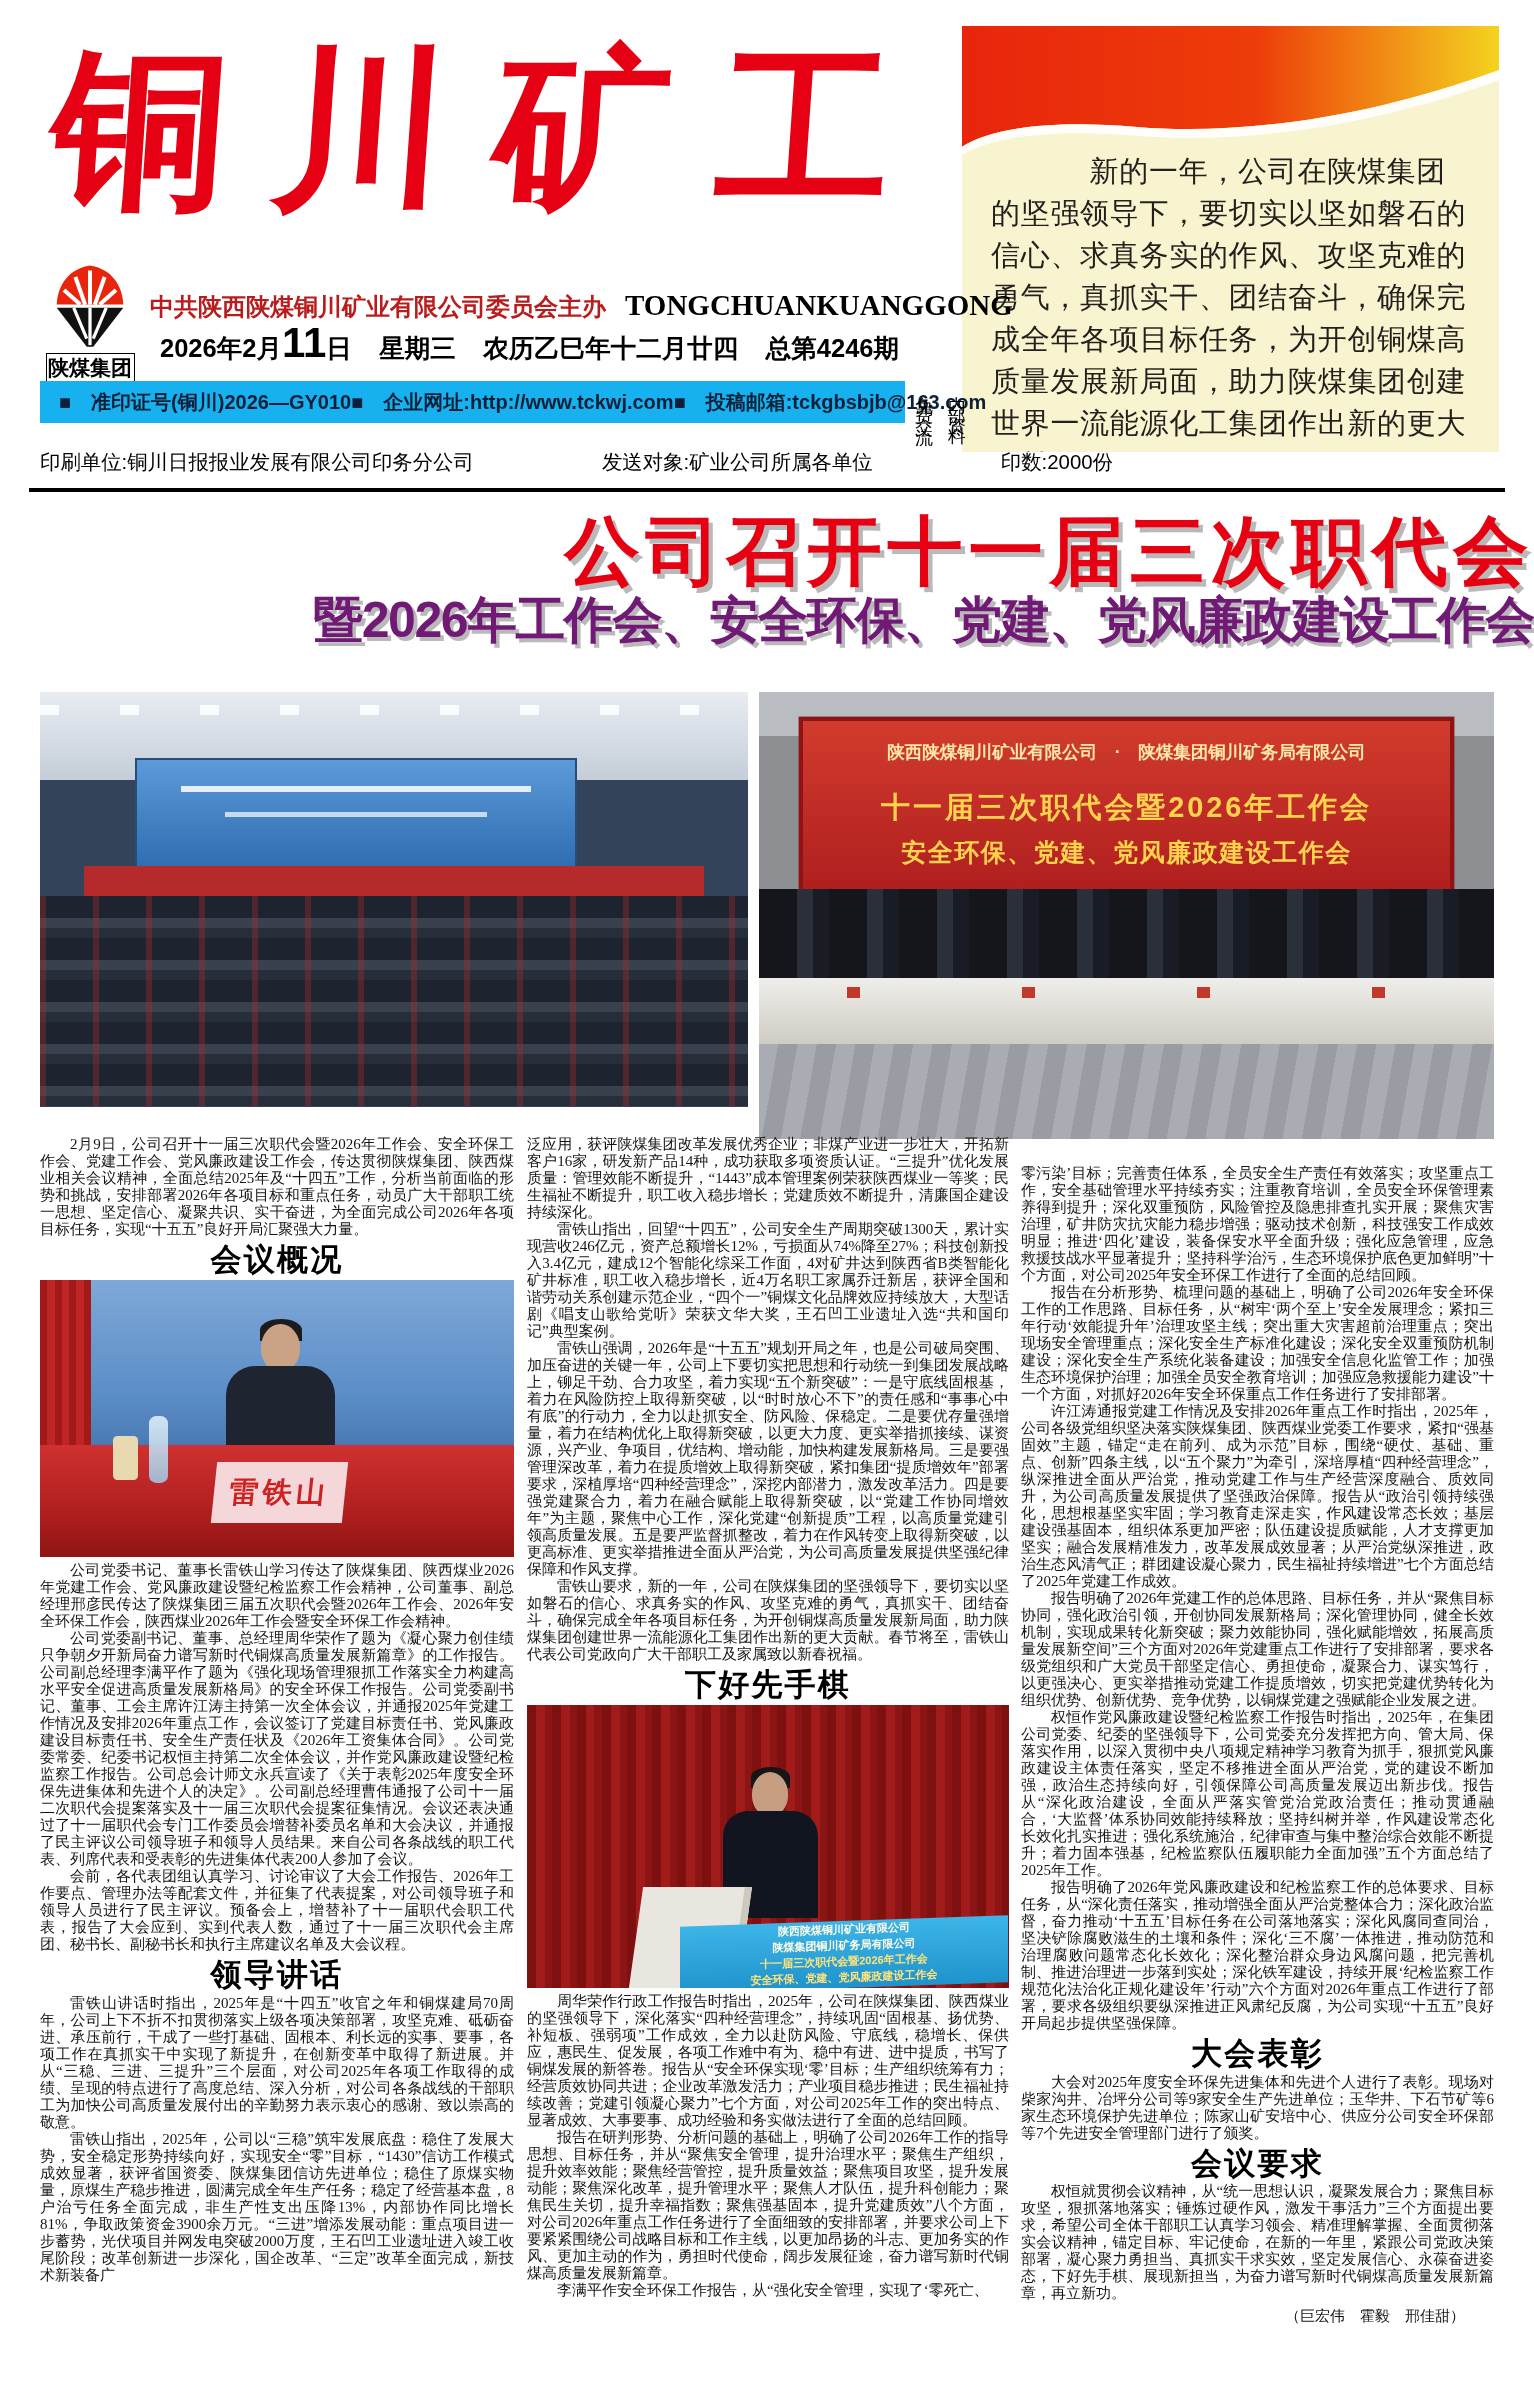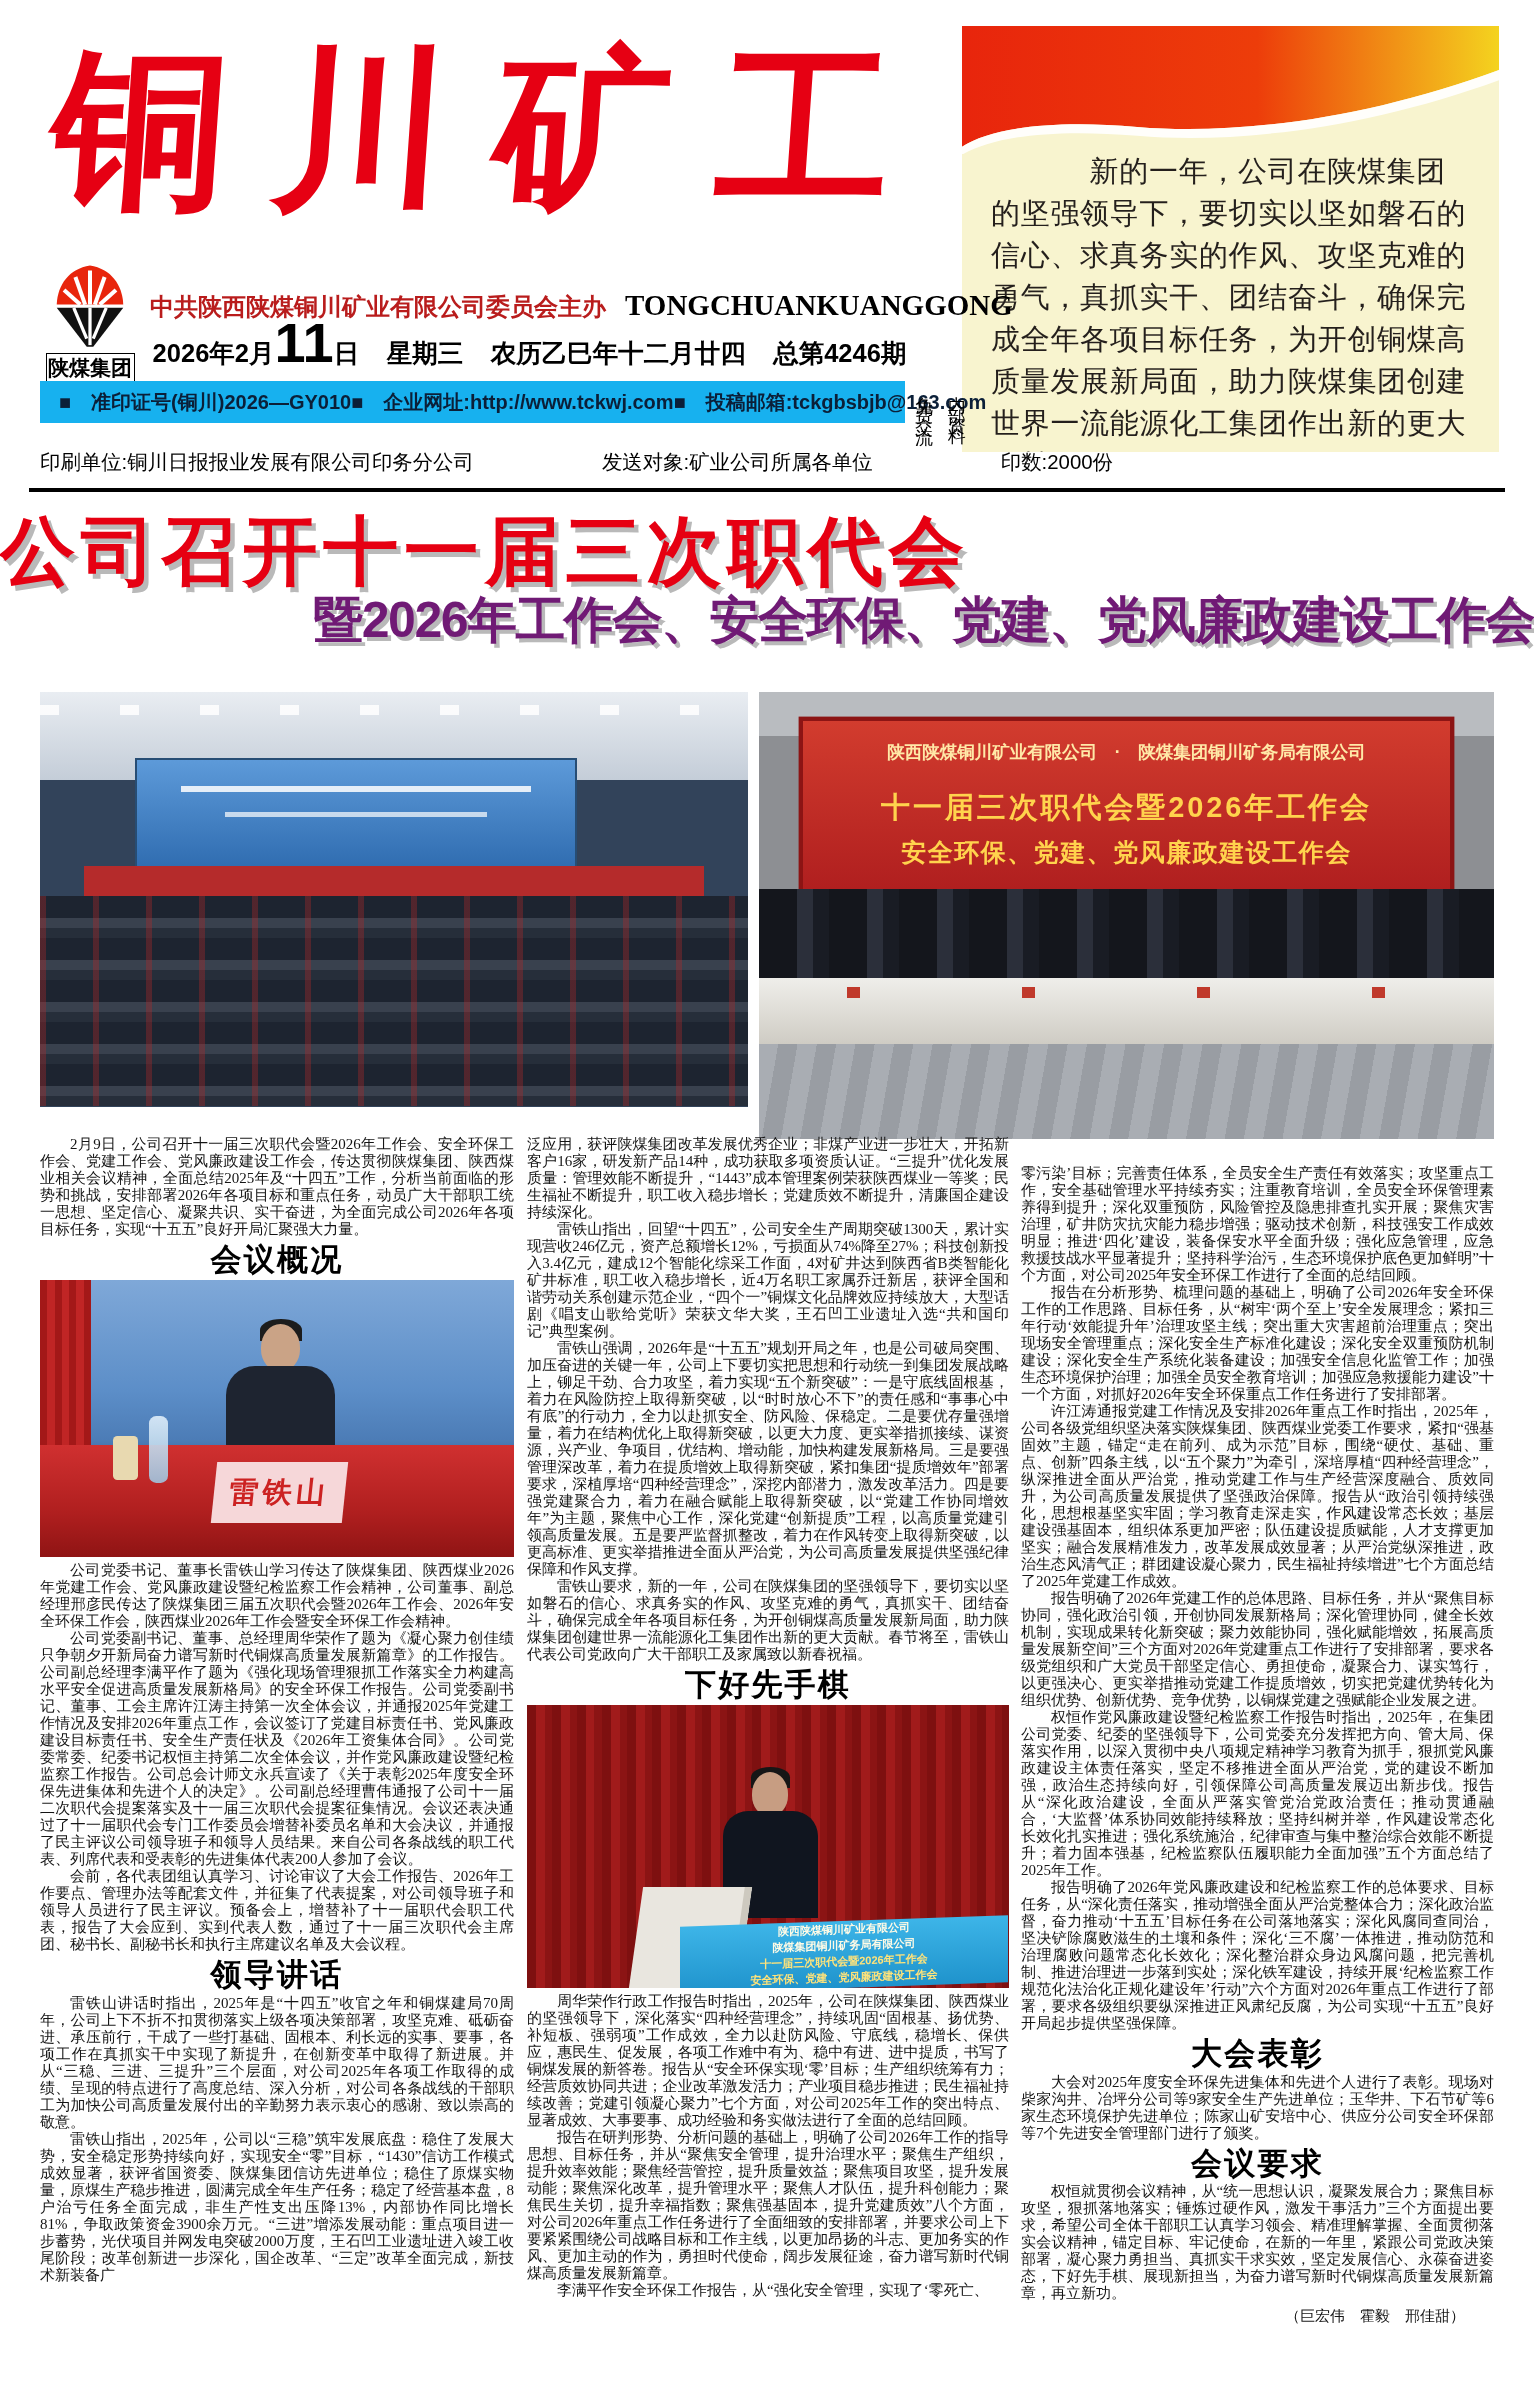--- a/index.html
+++ b/index.html
@@ -24,38 +24,38 @@
   .logo-label{font-family:"Liberation Sans",sans-serif;font-weight:bold;font-size:21px;color:#000;
               border:1.5px solid #000;display:inline-block;padding:0 1.5px;margin-top:0;}
 
   
   .org-row{position:absolute;left:150px;top:289px;width:795px;display:flex;gap:19px;align-items:baseline;white-space:nowrap;}
   .org-cn{font-family:Liberation Serif, serif;font-weight:bold;font-size:24px;color:#b91c1c;}
   .org-py{font-family:"Liberation Serif",serif;font-weight:bold;font-size:29px;letter-spacing:0px;color:#000000;}
 
   .date-row{position:absolute;left:150px;top:330px;width:759px;text-align:center;
             font-family:"Liberation Sans",sans-serif;font-weight:bold;font-size:25.5px;color:#000;white-space:nowrap;}
-  .date-row .day{font-size:56px;font-family:"Liberation Sans",sans-serif;line-height:25.5px;}
+  .date-row .day{font-size:42px;font-family:"Liberation Sans",sans-serif;line-height:25.5px;}
   .date-row .sep{display:inline-block;width:20.4px;}
 
   .blue-bar{position:absolute;left:40px;top:381px;width:865px;height:42px;background:#17b1ef;
             display:flex;align-items:center;justify-content:space-between;padding:0 19px;box-sizing:border-box;}
   .blue-bar span{font-family:"Liberation Sans",sans-serif;font-weight:bold;font-size:20px;color:#0b1f38;white-space:nowrap;}
 
   .side-notes{position:absolute;left:912px;top:382px;height:175px;display:flex;gap:8.8px;}
   .side-notes div{writing-mode:vertical-rl;font-size:18px;letter-spacing:10.2px;color:#000;
                   font-family:"Liberation Sans",sans-serif;}
 
   .print-row{position:absolute;left:40px;top:448px;width:1073px;display:flex;justify-content:space-between;
              font-family:"Liberation Sans",sans-serif;font-size:20.4px;color:#000;white-space:nowrap;}
 
   .rule{position:absolute;left:29px;top:488px;width:1476px;height:4.4px;background:#000;}
 
   
-  .headline1{position:absolute;left:0;top:502px;width:1534px;text-align:left;
+  .headline1{position:absolute;left:0;top:502px;width:1534px;text-align:right;
              font-family:"Liberation Sans",sans-serif;font-weight:900;font-size:75px;color:#e60012;
              letter-spacing:5.8px;text-shadow:4.4px 5.1px 0 #b9b9b9;}
   .headline2{position:absolute;left:0;top:587px;width:1534px;text-align:right;
              font-family:"Liberation Sans",sans-serif;font-weight:900;font-size:50px;color:#701a75;
              letter-spacing:-1.5px;text-shadow:3.6px 4.4px 0 #b9b9b9;white-space:nowrap;}
 
   
   .photoL{position:absolute;left:40px;top:692px;width:708px;height:415px;overflow:hidden;background:#32435a;}
   .photoL .ceiling{position:absolute;left:0;top:0;width:100%;height:88px;
         background:linear-gradient(180deg,#e9edf2,#c4cdd8);}

